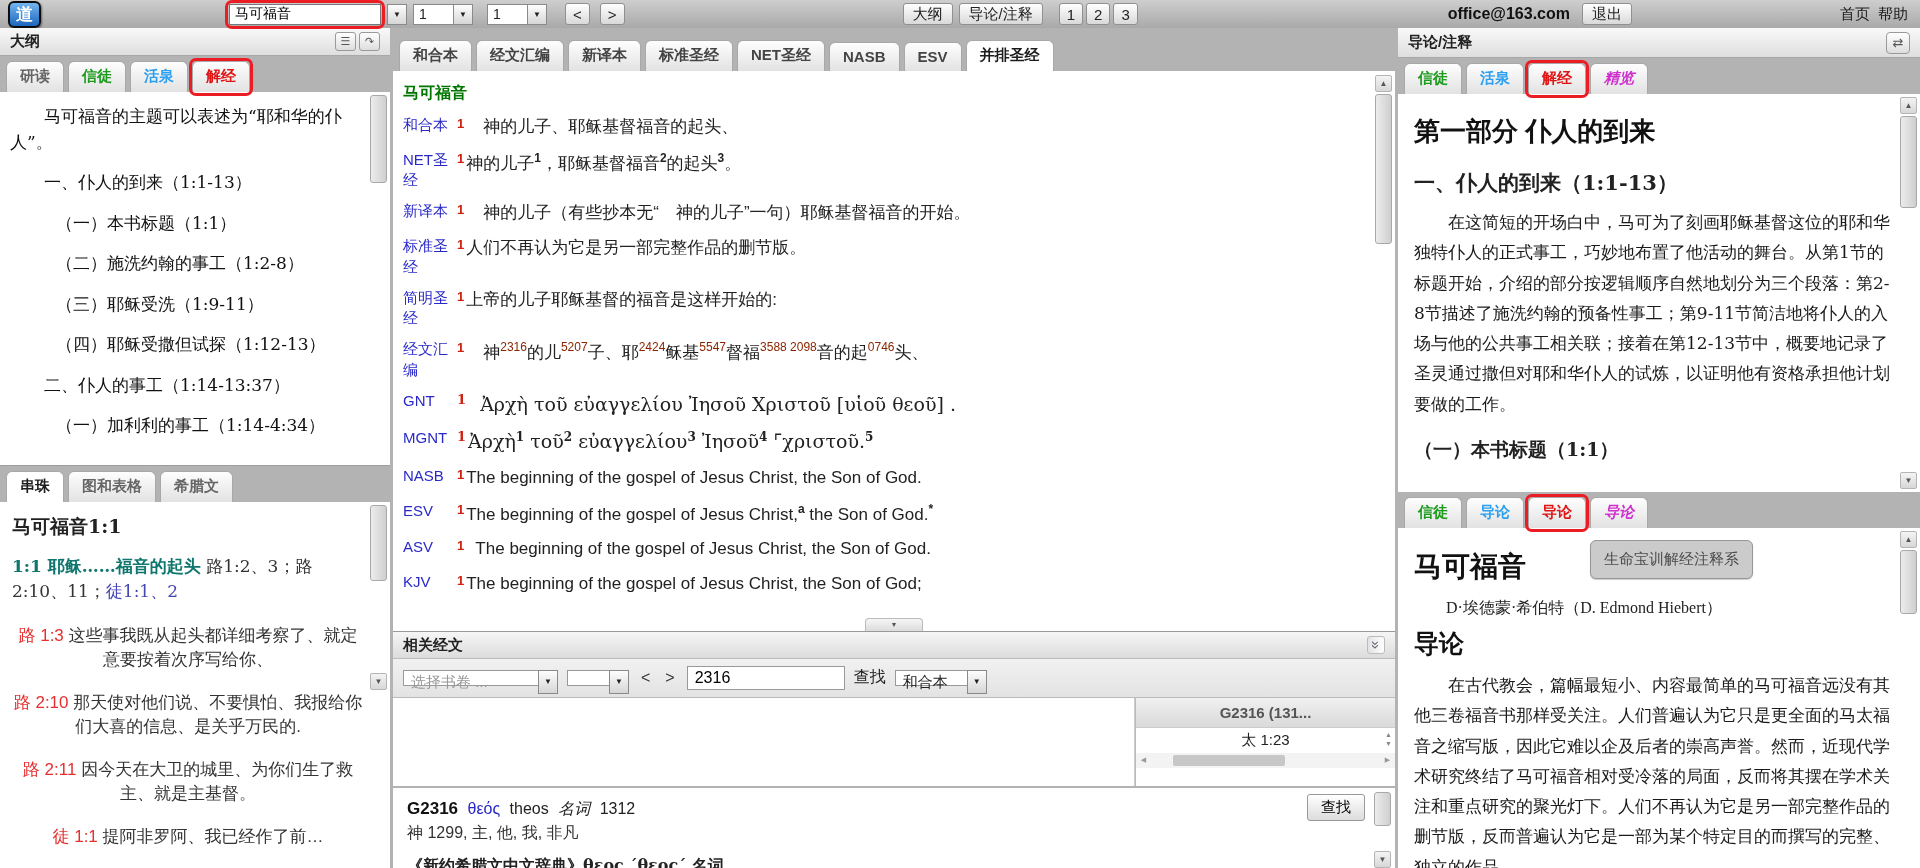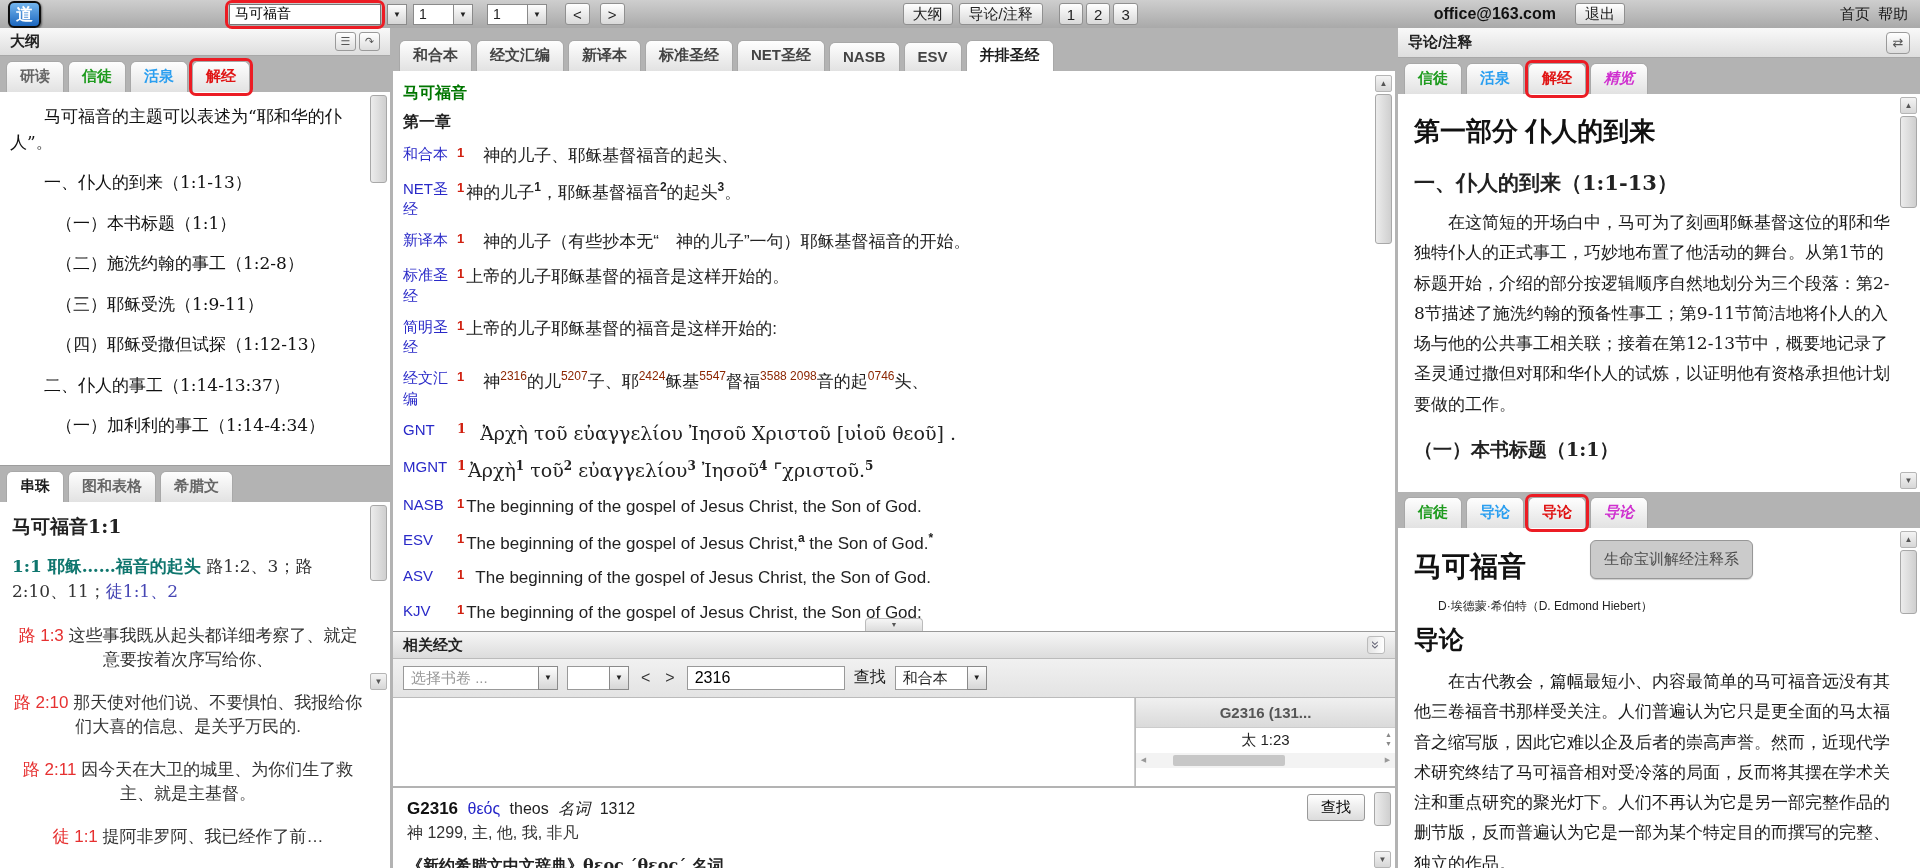--- a/index.html
+++ b/index.html
@@ -25,21 +25,21 @@
   .arrow-btn{width:20px;height:21px;border:1px solid #8a8a8a;background:linear-gradient(#fdfdfd,#d6d6d6);
              font-size:8px;color:#222;display:inline-flex;align-items:center;justify-content:center;cursor:pointer;}
   .fake-select{display:inline-flex;height:21px;}
   .fake-select .val{width:40px;border:1px solid #8a8a8a;border-right:none;background:#fff;
                     font-size:14px;padding:1px 5px;}
   .tb-btn{height:22px;border:1px solid #909090;background:linear-gradient(#ffffff,#d9d9d9);
           border-radius:3px;font-size:15px;color:#222;padding:0 9px;display:inline-flex;align-items:center;cursor:pointer;}
   .tb-btn.sq{padding:0 7px;}
   #grp-mid{margin-left:272px;display:flex;gap:6px;align-items:center;}
   #grp-size{margin-left:10px;display:flex;gap:3px;}
-  #grp-right{margin-left:auto;display:flex;align-items:center;gap:19px;}
+  #grp-right{margin-left:auto;display:flex;align-items:center;gap:12px;}
   #account{font-weight:bold;font-size:16px;color:#111;}
   #grp-links{margin-left:196px;margin-right:4px;font-size:15px;color:#1b1b1b;display:flex;gap:8px;}
   #grp-links span{cursor:pointer;}
 
   
   #main{display:flex;height:840px;}
   #left-col{width:390px;flex:0 0 390px;display:flex;flex-direction:column;}
   #mid-col{width:1002px;flex:0 0 1002px;margin:0 3px;display:flex;flex-direction:column;}
   #right-col{width:522px;flex:0 0 522px;display:flex;flex-direction:column;}
 
@@ -102,21 +102,21 @@
 
   
   #related-header{height:28px;background:linear-gradient(#f6f6f6,#dcdcdc);border-top:1px solid #999;
                   border-bottom:1px solid #bbb;font-weight:bold;font-size:15px;display:flex;
                   align-items:center;justify-content:space-between;padding:0 10px;}
   .dblchev{display:inline-block;transform:rotate(90deg);font-size:15px;color:#667;font-weight:normal;
            border:1px solid #bbb;border-radius:3px;background:linear-gradient(#fff,#e2e2e2);
            width:18px;height:18px;line-height:16px;text-align:center;cursor:pointer;}
   #related-toolbar{height:40px;background:linear-gradient(#f1f1f1,#e3e3e3);display:flex;align-items:center;
                    gap:9px;padding:0 10px;border-bottom:1px solid #bbb;}
-  .rsel{display:inline-flex;height:24px;}
+  .rsel{display:inline-flex;height:16px;}
   .rsel .rval{border:1px solid #999;border-right:none;background:#fff;font-size:15px;color:#999;
               padding:2px 7px;min-width:135px;}
   .rsel.small .rval{min-width:42px;}
   .rsel.dark .rval{color:#222;min-width:72px;}
   .rsel .arrow-btn{height:24px;}
   .navchar{font-size:16px;color:#333;padding:0 3px;cursor:pointer;}
   #related-search{width:158px;height:24px;border:1px solid #999;font-size:16px;padding:0 7px;}
   .find-label{font-size:16px;color:#222;cursor:pointer;}
   #related-body{display:flex;height:90px;background:#fff;}
   #related-results{flex:1;border-right:1px solid #ccc;}
@@ -146,21 +146,21 @@
   #commentary{height:398px;padding:4px 22px 0 16px;}
   #commentary h2{font-size:26px;margin:16px 0 6px;color:#111;}
   #commentary h3{font-family:"DejaVu Serif",serif;font-size:21px;margin:20px 0 10px;}
   p.cpara{text-indent:2em;font-size:17px;line-height:1.78;font-family:"DejaVu Serif",serif;color:#1a1a1a;}
   #commentary h4{font-family:"DejaVu Serif",serif;font-size:19px;margin-top:18px;}
   #intro-sec{height:340px;padding:12px 22px 0 16px;}
   .introhead{display:flex;align-items:flex-start;}
   .introhead h2{font-size:28px;color:#111;margin-top:8px;}
   .series-btn{margin-left:64px;background:#cbcbcb;border:1px solid #979797;border-radius:6px;
               color:#4c4c4c;font-size:15px;padding:9px 13px;cursor:pointer;box-shadow:0 1px 1px rgba(0,0,0,.2);}
-  .author{margin:12px 0 8px 2em;font-size:12px;font-family:Liberation Sans, sans-serif;color:#222;}
+  .author{margin:12px 0 8px 2em;font-size:16px;font-family:Liberation Serif, serif;color:#222;}
   .intro-h{font-size:25px;margin:8px 0 10px;color:#111;}
 </style>
 </head>
 <body>
 
 <div id="app">
 
   <header id="topbar">
     <div id="logo">道</div>
     <span id="book-wrap" class="annot">
@@ -263,37 +263,36 @@
           <div class="tab tdark">新译本</div>
           <div class="tab tdark">标准圣经</div>
           <div class="tab tdark">NET圣经</div>
           <div class="tab tdark">NASB</div>
           <div class="tab tdark">ESV</div>
           <div class="tab tdark active">并排圣经</div>
         </div>
 
       <div class="content" id="scripture">
         <h4 class="green">马可福音</h4>
-        <h4>第一章</h4>
         <div id="verse-rows">
             <div class="vrow cn">
               <span class="vlabel">和合本</span>
               <span class="vtext"><span class="vnum">1</span><span class="vt">　神的儿子、耶稣基督福音的起头、</span></span>
             </div>
             <div class="vrow cn">
               <span class="vlabel">NET圣经</span>
               <span class="vtext"><span class="vnum">1</span><span class="vt">神的儿子</span><span class="vsup">1</span><span class="vt">，耶稣基督福音</span><span class="vsup">2</span><span class="vt">的起头</span><span class="vsup">3</span><span class="vt">。</span></span>
             </div>
             <div class="vrow cn">
               <span class="vlabel">新译本</span>
               <span class="vtext"><span class="vnum">1</span><span class="vt">　神的儿子（有些抄本无“　神的儿子”一句）耶稣基督福音的开始。</span></span>
             </div>
             <div class="vrow cn">
               <span class="vlabel">标准圣经</span>
-              <span class="vtext"><span class="vnum">1</span><span class="vt">上帝的儿子耶稣基督的福音是这样开始的。</span></span>
+              <span class="vtext"><span class="vnum">1</span><span class="vt">人们不再认为它是另一部完整作品的删节版。</span></span>
             </div>
             <div class="vrow cn">
               <span class="vlabel">简明圣经</span>
               <span class="vtext"><span class="vnum">1</span><span class="vt">上帝的儿子耶稣基督的福音是这样开始的:</span></span>
             </div>
             <div class="vrow cn">
               <span class="vlabel">经文汇编</span>
               <span class="vtext"><span class="vnum">1</span><span class="vt">　神</span><span class="gsup">2316</span><span class="vt">的儿</span><span class="gsup">5207</span><span class="vt">子、耶</span><span class="gsup">2424</span><span class="vt">稣基</span><span class="gsup">5547</span><span class="vt">督福</span><span class="gsup">3588 2098</span><span class="vt">音的起</span><span class="gsup">0746</span><span class="vt">头、</span></span>
             </div>
             <div class="vrow greek">

